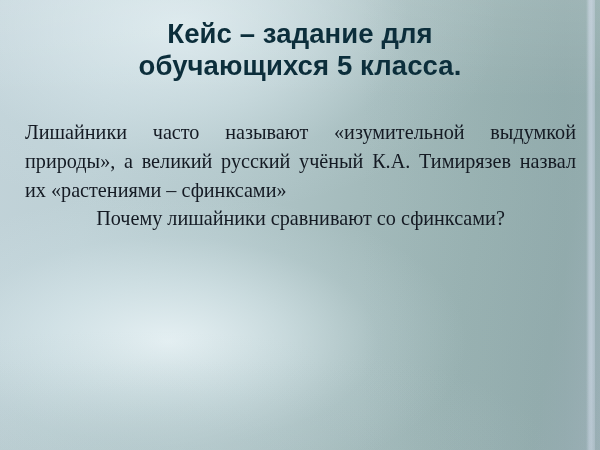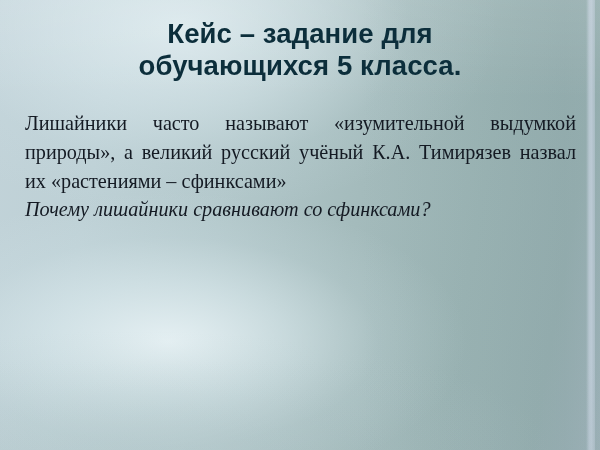--- a/index.html
+++ b/index.html
@@ -104,40 +104,39 @@
     font-weight: bold;
     font-size: 27.5px;
     line-height: 32px;
     letter-spacing: 0.1px;
     color: #0c2e3b;
     white-space: pre-line;
   }
 
   .body-block {
     position: absolute;
-    top: 109px;
+    top: 118px;
     left: 25px;
     width: 551px;
   }
 
   .para {
     margin: 0;
     font-family: "Liberation Serif", "DejaVu Serif", serif;
     font-size: 20.2px;
     line-height: 28.8px;
     color: #141a23;
     text-align: justify;
     text-justify: inter-word;
     white-space: pre-line;
     hyphens: none;
   }
 
   .para.last-flush {
-    text-align: left;
-    font-style: italic;
+    text-align: center;
   }
 </style>
 </head>
 <body>
 
 <div id="slide">
 
   <div class="bg-layer bg-base"></div>
   <div class="bg-layer bg-glow-top"></div>
   <div class="bg-layer bg-glow-mid"></div>

